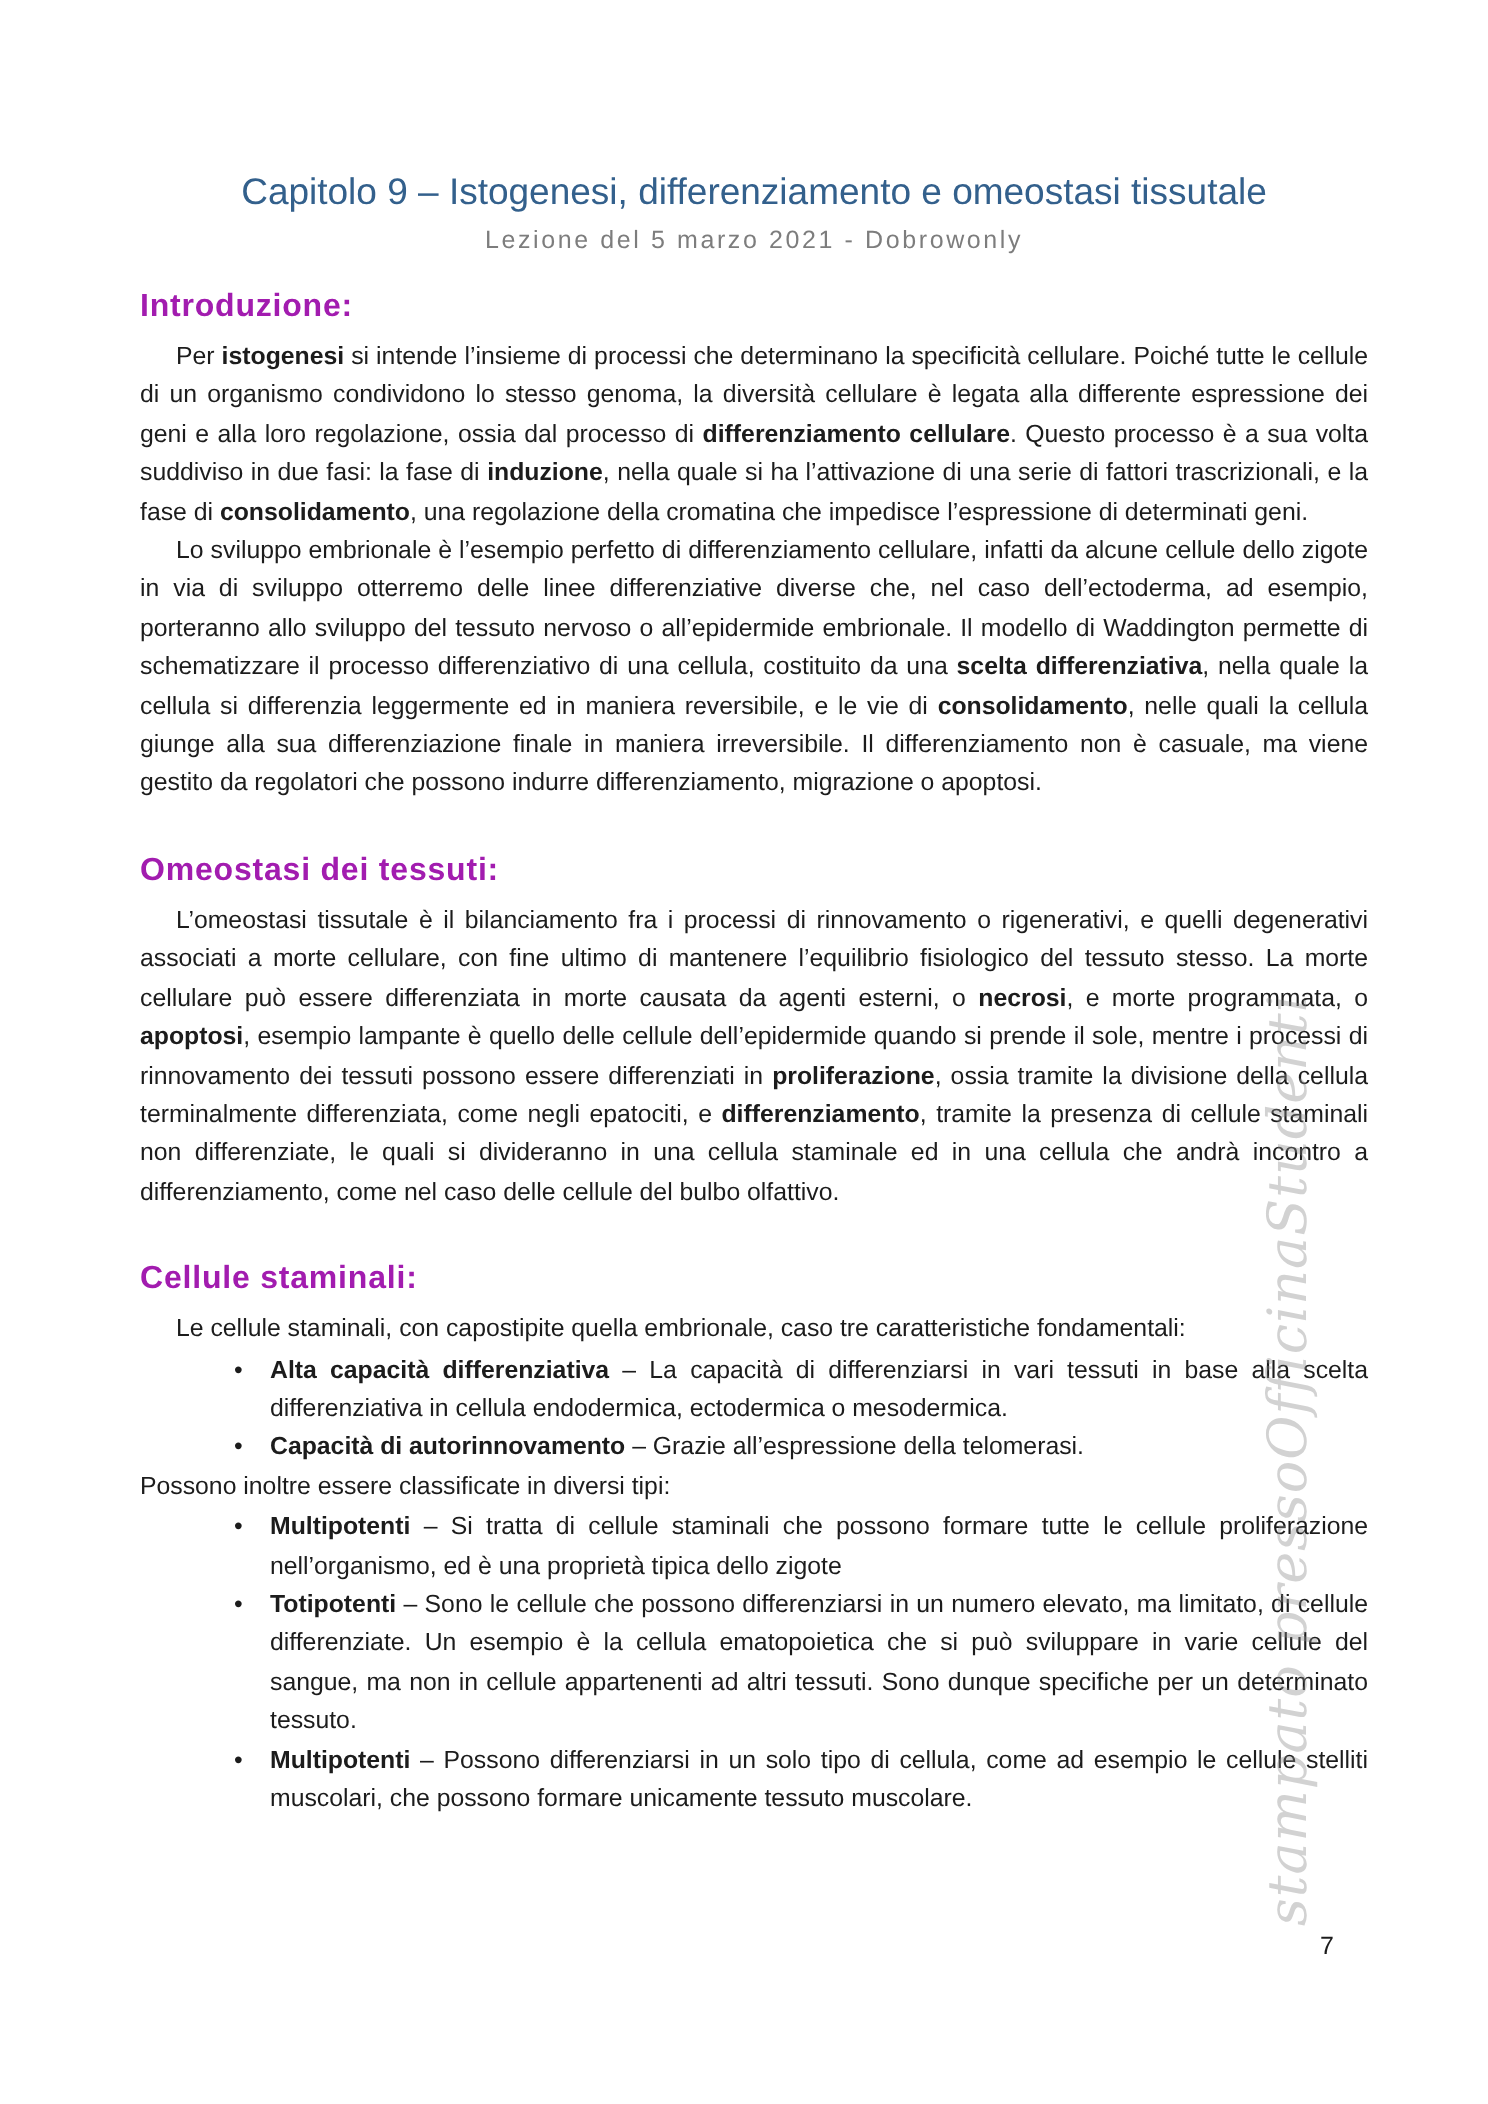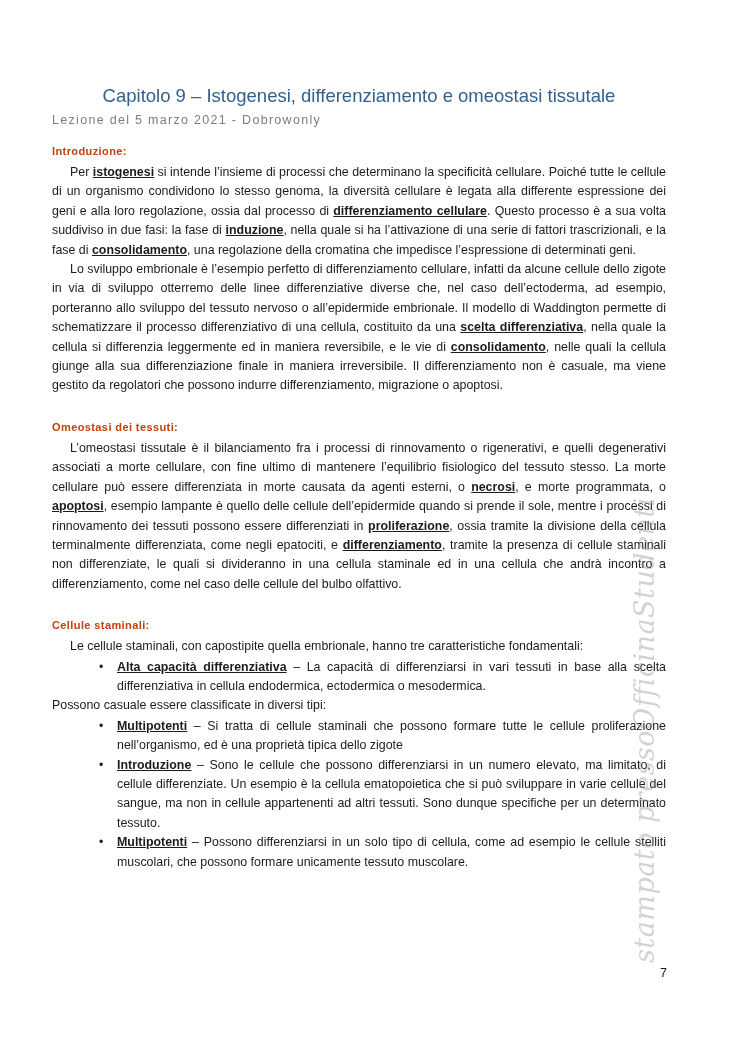--- a/index.html
+++ b/index.html
@@ -1,39 +1,39 @@
 <!DOCTYPE html>
 <html lang="it"><head>
 <meta charset="utf-8">
 <style>
   html,body { margin:0; padding:0; background:#ffffff; }
   .page {
     position:relative; width:744px; height:1052px; background:#ffffff;
     font-family:"Liberation Sans", sans-serif; color:#1c1c1c; overflow:hidden;
   }
-  .content { position:absolute; left:52px; top:84px; width:614px; }
+  .content { position:absolute; left:70px; top:84px; width:614px; }
   .doc-title {
     margin:0; text-align:center; color:#33608C; font-weight:400;
     font-size:18.5px; line-height:23px;
   }
   .doc-subtitle {
-    margin:6px 0 0; color:#7d7d7d;
+    margin:6px 0 0; text-align:center; color:#7d7d7d;
     font-size:12.5px; letter-spacing:1.3px;
   }
   .sec-heading {
-    color:#c2410c; font-weight:bold; font-size:11px;
+    color:#a21caf; font-weight:bold; font-size:16px;
     letter-spacing:0.4px; margin:25px 0 6px;
   }
   .sec-heading.first { margin-top:18px; }
   p.body {
     margin:0; font-size:12.4px; line-height:19.4px;
     text-align:justify; -moz-text-align-last:left; text-align-last:auto;
   }
   p.indent { text-indent:18px; }
-  .b { font-weight:bold;text-decoration:underline; }
+  .b { font-weight:bold; }
   ul.bullets { list-style:none; margin:1px 0 0; padding:0; }
   ul.bullets li {
     position:relative; padding-left:65px; font-size:12.4px;
     line-height:19.4px; text-align:justify;
   }
   ul.bullets li::before {
     content:"\2022"; position:absolute; left:47px; top:0;
     font-size:12.4px; color:#1c1c1c;
   }
   .gap-line { margin-top:19px; }
@@ -62,28 +62,29 @@
       <p class="body indent"><span>Lo sviluppo embrionale è l’esempio perfetto di differenziamento cellulare, infatti da alcune cellule dello zigote in via di sviluppo otterremo delle linee differenziative diverse che, nel caso dell’ectoderma, ad esempio, porteranno allo sviluppo del tessuto nervoso o all’epidermide embrionale. Il modello di Waddington permette di schematizzare il processo differenziativo di una cellula, costituito da una </span><span class="b">scelta differenziativa</span><span>, nella quale la cellula si differenzia leggermente ed in maniera reversibile, e le vie di </span><span class="b">consolidamento</span><span>, nelle quali la cellula giunge alla sua differenziazione finale in maniera irreversibile. Il differenziamento non è casuale, ma viene gestito da regolatori che possono indurre differenziamento, migrazione o apoptosi.</span></p>
     </div>
 
     <div>
       <div class="sec-heading">Omeostasi dei tessuti:</div>
       <p class="body indent"><span>L’omeostasi tissutale è il bilanciamento fra i processi di rinnovamento o rigenerativi, e quelli degenerativi associati a morte cellulare, con fine ultimo di mantenere l’equilibrio fisiologico del tessuto stesso. La morte cellulare può essere differenziata in morte causata da agenti esterni, o </span><span class="b">necrosi</span><span>, e morte programmata, o </span><span class="b">apoptosi</span><span>, esempio lampante è quello delle cellule dell’epidermide quando si prende il sole, mentre i processi di rinnovamento dei tessuti possono essere differenziati in </span><span class="b">proliferazione</span><span>, ossia tramite la divisione della cellula terminalmente differenziata, come negli epatociti, e </span><span class="b">differenziamento</span><span>, tramite la presenza di cellule staminali non differenziate, le quali si divideranno in una cellula staminale ed in una cellula che andrà incontro a differenziamento, come nel caso delle cellule del bulbo olfattivo.</span></p>
     </div>
 
     <div>
       <div class="sec-heading">Cellule staminali:</div>
-      <p class="body indent">Le cellule staminali, con capostipite quella embrionale, hanno tre caratteristiche fondamentali:</p>
+      <p class="body indent">Le cellule staminali, con capostipite quella embrionale, caso tre caratteristiche fondamentali:</p>
       <ul class="bullets">
         <li><span class="b">Alta capacità differenziativa</span><span> – La capacità di differenziarsi in vari tessuti in base alla scelta differenziativa in cellula endodermica, ectodermica o mesodermica.</span></li>
+        <li><span class="b">Capacità di autorinnovamento</span><span> – Grazie all’espressione della telomerasi.</span></li>
       </ul>
-      <p class="body gap-line">Possono casuale essere classificate in diversi tipi:</p>
+      <p class="body gap-line">Possono inoltre essere classificate in diversi tipi:</p>
       <ul class="bullets">
         <li><span class="b">Multipotenti</span><span> – Si tratta di cellule staminali che possono formare tutte le cellule proliferazione nell’organismo, ed è una proprietà tipica dello zigote</span></li>
-        <li><span class="b">Introduzione</span><span> – Sono le cellule che possono differenziarsi in un numero elevato, ma limitato, di cellule differenziate. Un esempio è la cellula ematopoietica che si può sviluppare in varie cellule del sangue, ma non in cellule appartenenti ad altri tessuti. Sono dunque specifiche per un determinato tessuto.</span></li>
+        <li><span class="b">Totipotenti</span><span> – Sono le cellule che possono differenziarsi in un numero elevato, ma limitato, di cellule differenziate. Un esempio è la cellula ematopoietica che si può sviluppare in varie cellule del sangue, ma non in cellule appartenenti ad altri tessuti. Sono dunque specifiche per un determinato tessuto.</span></li>
         <li><span class="b">Multipotenti</span><span> – Possono differenziarsi in un solo tipo di cellula, come ad esempio le cellule stelliti muscolari, che possono formare unicamente tessuto muscolare.</span></li>
       </ul>
     </div>
 
   </div>
 
   <div class="watermark">stampato pressoOfficinaStudenti</div>
   <div class="page-number">7</div>
 
 </div>

